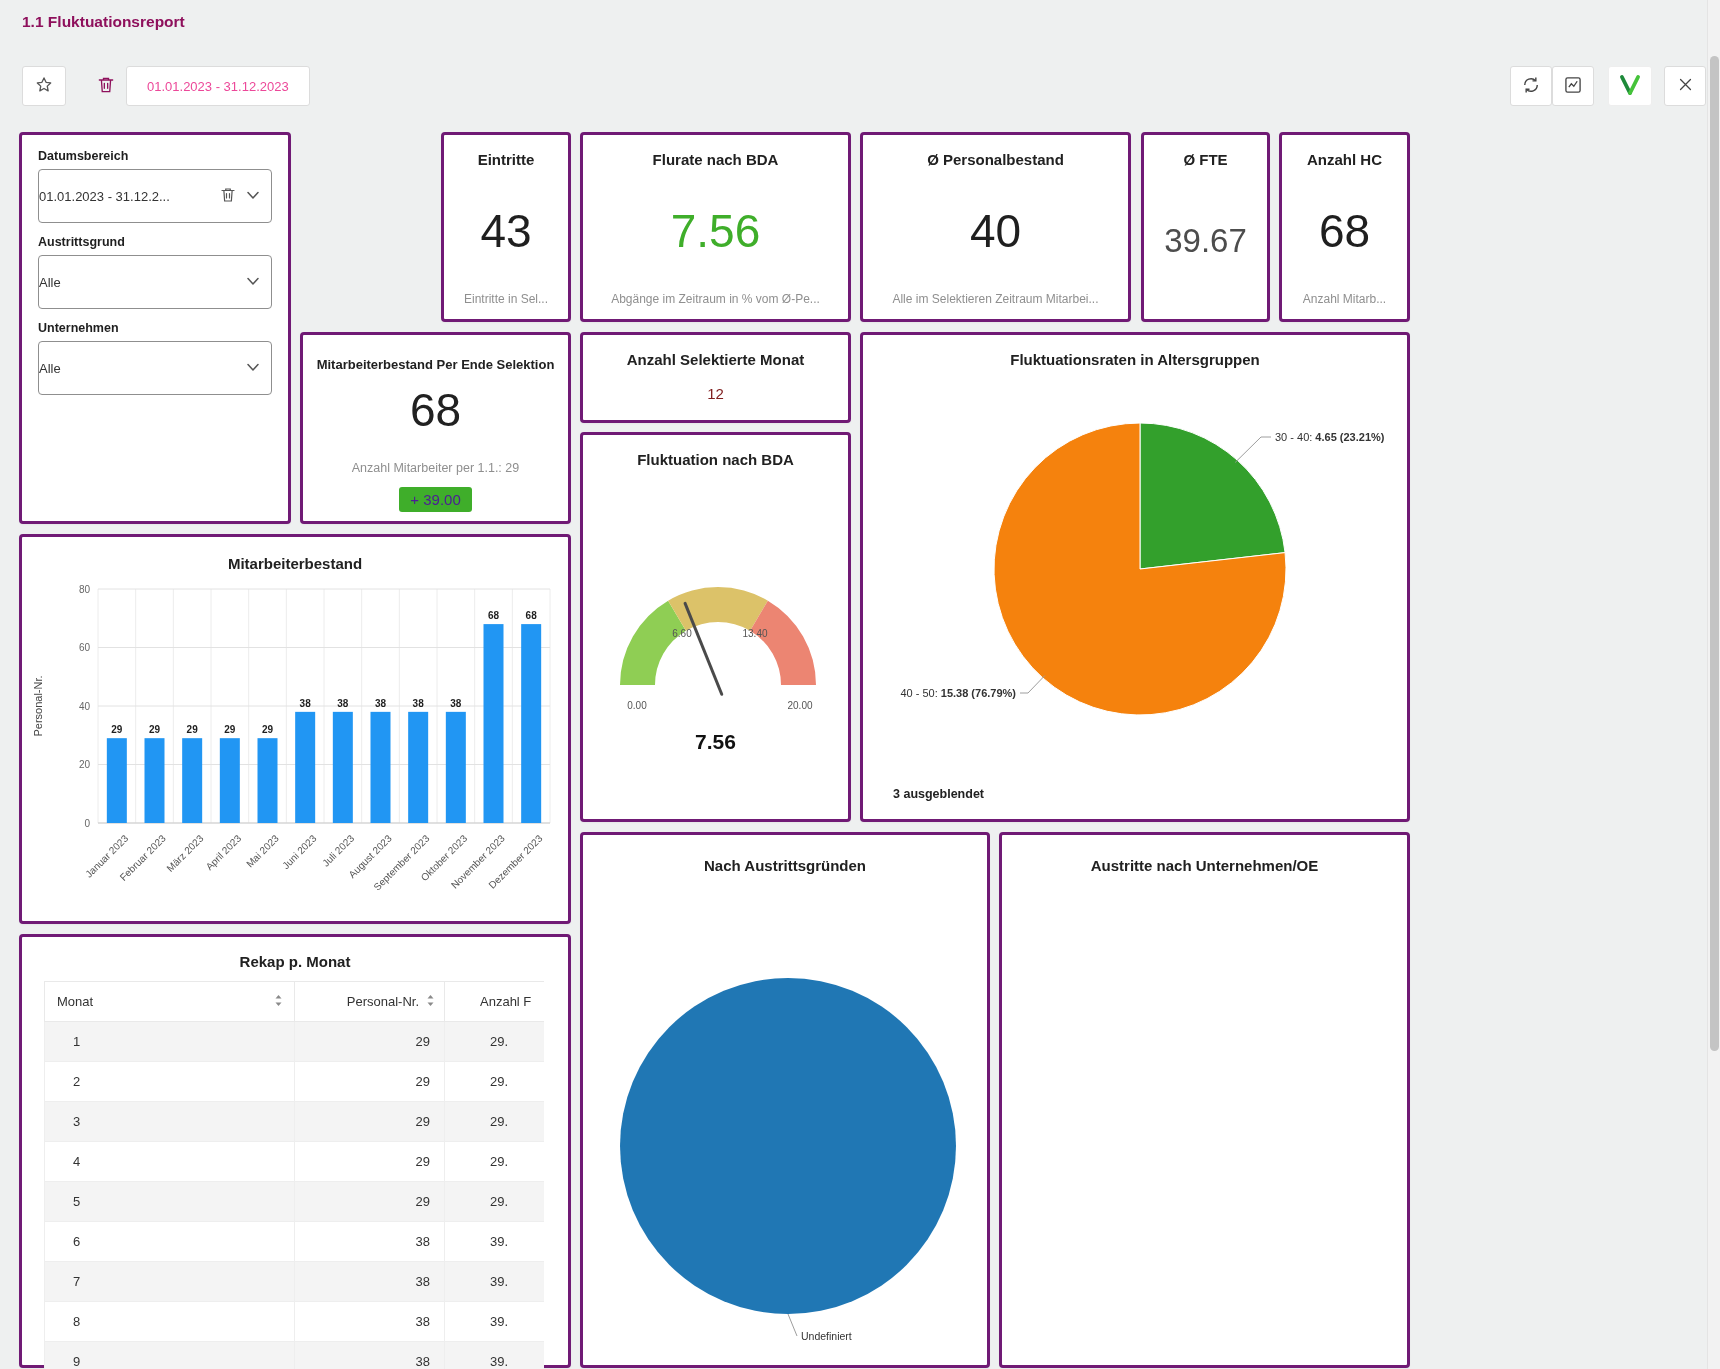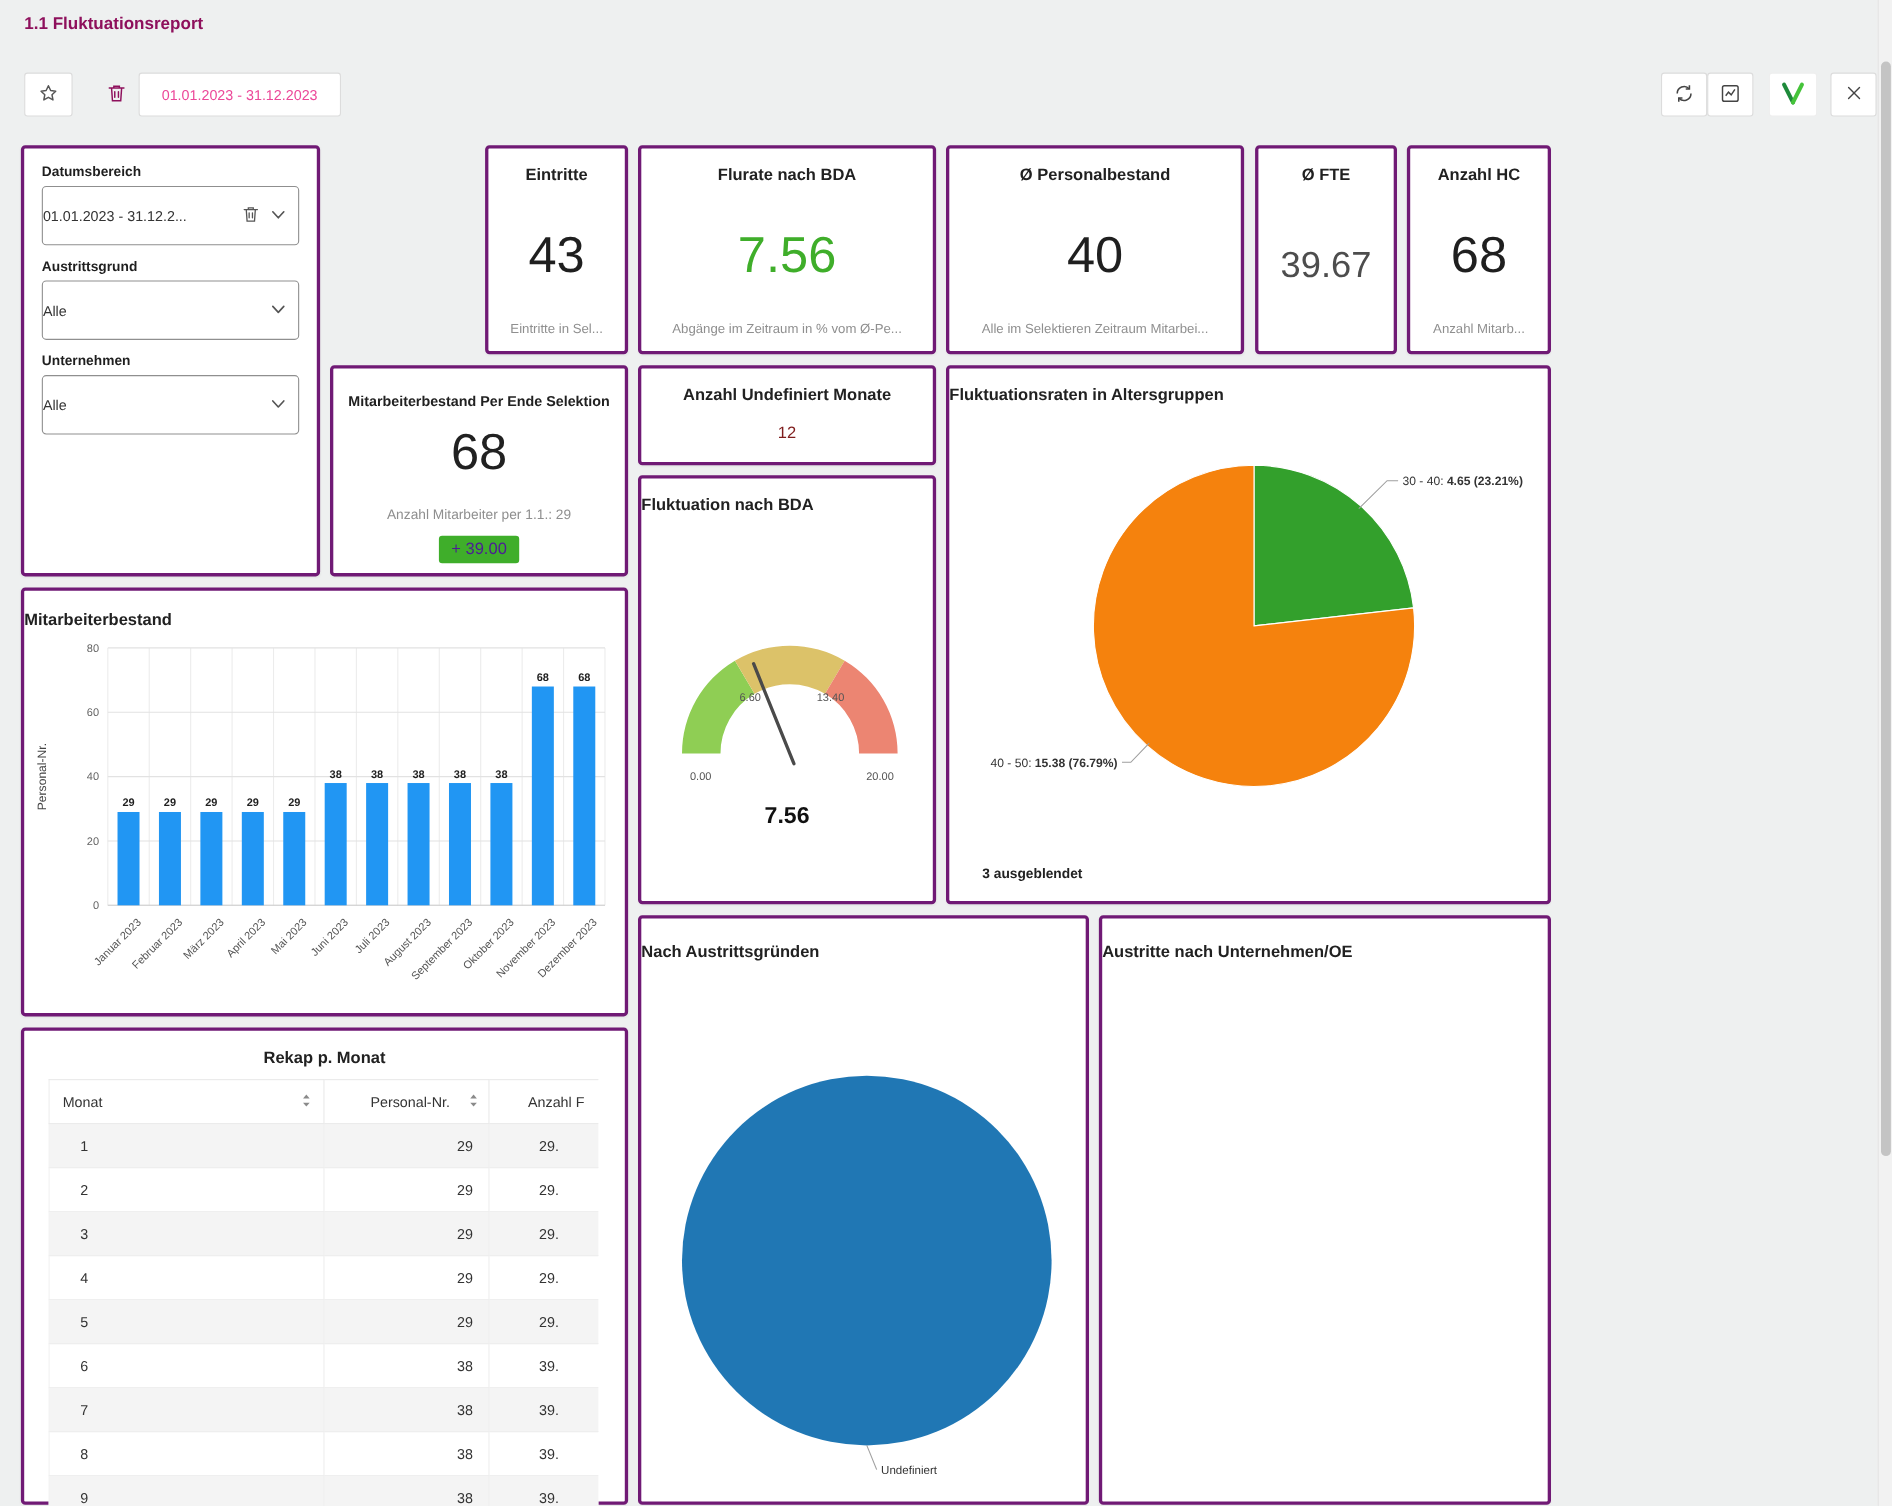--- a/index.html
+++ b/index.html
@@ -16,21 +16,21 @@
   .f-label{font-size:12.5px;font-weight:700;margin:12px 0 6px;color:#1f1f1f}
   .f-input{height:54px;border:1px solid #8f8f8f;border-radius:4px;background:#fff;display:flex;align-items:center;padding:0 10px 0 0;font-size:13px;color:#333;cursor:pointer}
   .f-input .val{flex:1;white-space:nowrap;overflow:hidden}
   .f-input svg{flex-shrink:0;margin-left:8px}
   
   .kpi-title{margin-top:16px;text-align:center;font-size:15px;font-weight:700;white-space:nowrap;overflow:hidden}
   .kpi-value{margin-top:40px;text-align:center;font-size:46px;font-weight:400;color:#1f1f1f;line-height:1}
   .kpi-value.green{color:#3fae2a}
   .kpi-value.mid{font-size:33px;color:#4d4d4d;margin-top:56px}
   .kpi-subtitle{position:absolute;left:8px;right:8px;bottom:13px;text-align:center;font-size:12px;color:#8f8f8f;white-space:nowrap;overflow:hidden;text-overflow:ellipsis}
-  .card-title{margin-top:16px;font-size:15px;font-weight:700}
+  .card-title{margin-top:16px;text-align:center;font-size:15px;font-weight:700}
   
   .bestand-title{position:absolute;top:22px;left:0;right:0;text-align:center;font-size:13px;font-weight:700}
   .bestand-value{position:absolute;top:52px;left:0;right:0;text-align:center;font-size:46px;line-height:1}
   .bestand-sub{position:absolute;top:126px;left:0;right:0;text-align:center;font-size:12.5px;color:#8f8f8f}
   .badge-wrap{position:absolute;top:152px;left:0;right:0;text-align:center}
   .badge{display:inline-block;background:#3fae2a;color:#4c1d95;font-size:15px;font-weight:400;padding:4px 11px;border-radius:3px}
   
   .monate-title{position:absolute;top:16px;left:0;right:0;text-align:center;font-size:15px;font-weight:700}
   .monate-value{position:absolute;top:50px;left:0;right:0;text-align:center;font-size:15px;color:#7f1d1d}
   
@@ -40,21 +40,21 @@
   
   .rekap-title{position:absolute;top:16px;left:0;right:0;text-align:center;font-size:15px;font-weight:700}
   .rekap-wrap{position:absolute;left:22px;top:44px;width:500px;overflow:hidden}
   table.rekap{border-collapse:collapse;width:620px;table-layout:fixed;font-size:13px;color:#333;background:#fff}
   .rekap th{height:40px;font-weight:400;border:1px solid #e9e9e9;background:#fff}
   .rekap td{height:40px;border:1px solid #eeeeee}
   .rekap tr.stripe td{background:#f4f4f4}
   .rekap .c0{text-align:left;padding-left:28px}
   .rekap .c1{text-align:right;padding-right:14px}
   .rekap .c2{text-align:left;padding-left:45px}
-  .th-inner{display:flex;align-items:center;gap:16px}
+  .th-inner{display:flex;align-items:center;gap:6px}
   .th-inner.left{padding-left:12px;padding-right:10px}
   .th-inner.right{justify-content:flex-end;padding-right:8px}
   .th-inner.col3{padding-left:35px}
   
   .scroll-track{position:absolute;right:0;top:0;width:13px;height:1369px;background:#f2f2f2;border-left:1px solid #e4e4e4}
   .scroll-thumb{position:absolute;left:2px;top:56px;width:9px;height:995px;background:#c4c4c4;border-radius:5px}
   svg text{font-family:"Liberation Sans","DejaVu Sans",sans-serif}
 </style>
 </head>
 <body>
@@ -174,21 +174,21 @@
   </div>
 
   <div class="card" style="left:300px;top:332px;width:271px;height:192px">
     <div class="bestand-title">Mitarbeiterbestand Per Ende Selektion</div>
     <div class="bestand-value">68</div>
     <div class="bestand-sub">Anzahl Mitarbeiter per 1.1.: 29</div>
     <div class="badge-wrap"><span class="badge">+ 39.00</span></div>
   </div>
 
   <div class="card" style="left:580px;top:332px;width:271px;height:91px">
-    <div class="monate-title">Anzahl Undefiniert Monate</div>
+    <div class="monate-title">Anzahl Selektierte Monat</div>
     <div class="monate-value">12</div>
   </div>
 
   <div class="card" style="left:580px;top:432px;width:271px;height:390px">
     <div class="card-title">Fluktuation nach BDA</div>
     <svg id="gauge-svg" width="220" height="160" style="position:absolute;left:25px;top:138px">
         <path d="M12 112.00000000000001 A98 98 0 0 1 60.113941256463555 27.64728135361355 L77.93039080772658 57.77325229875157 A63 63 0 0 0 47 112.00000000000001 Z" fill="#8fce54"></path>
         <path d="M60.113941256463555 27.64728135361355 A98 98 0 0 1 159.8860587435364 27.64728135361355 L142.0696091922734 57.773252298751565 A63 63 0 0 0 77.93039080772658 57.77325229875157 Z" fill="#dcc269"></path>
         <path d="M159.8860587435364 27.64728135361355 A98 98 0 0 1 208 111.99999999999997 L173 111.99999999999999 A63 63 0 0 0 142.0696091922734 57.773252298751565 Z" fill="#ec8572"></path>
         <line x1="113.739592057378" y1="121.2744515333466" x2="77.09158989507354" y2="30.384826506549814" stroke="#4a4a4a" stroke-width="3" stroke-linecap="round"></line>

